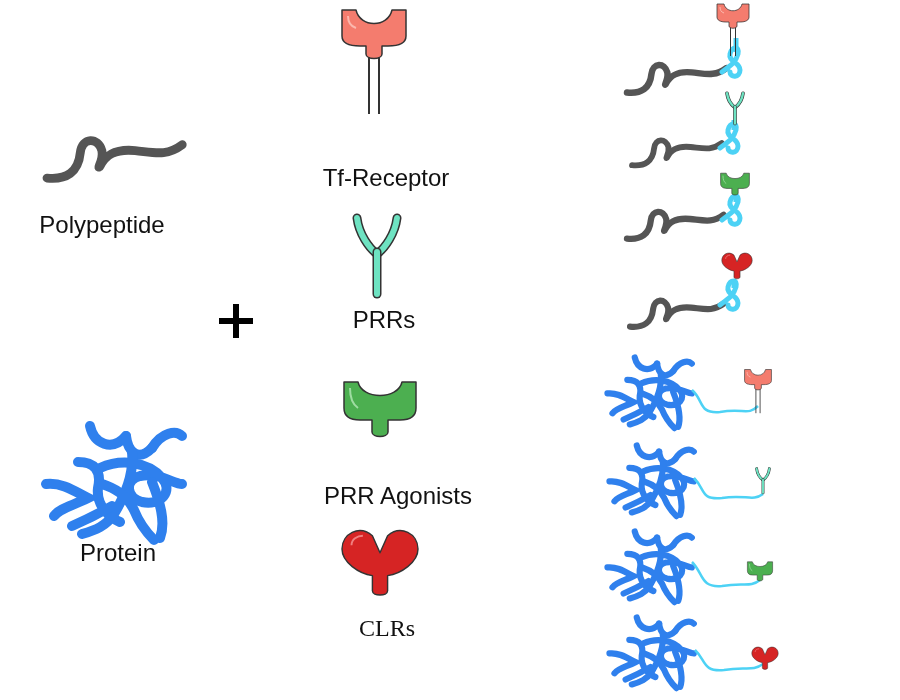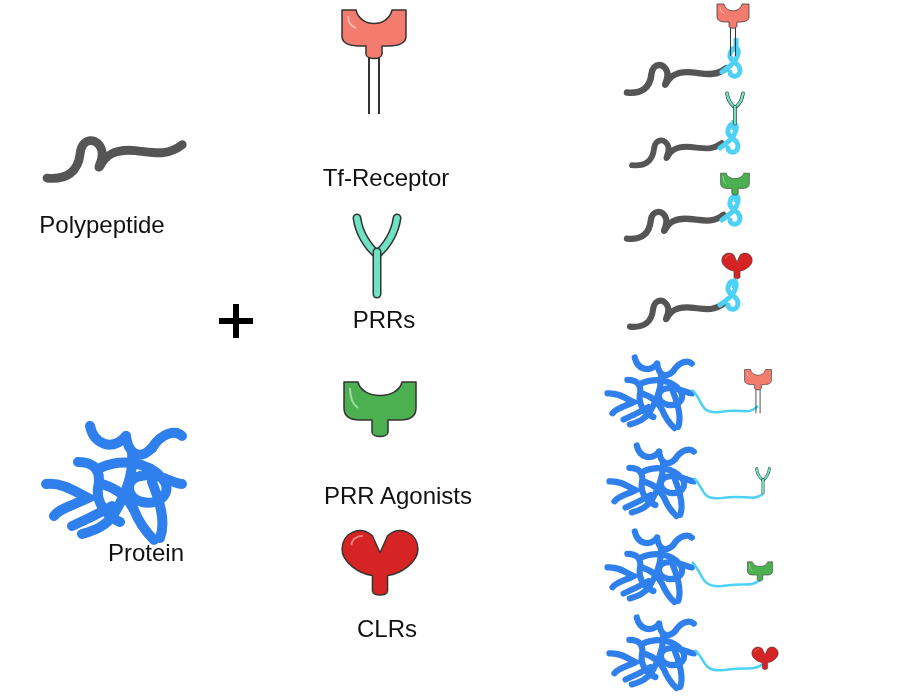--- a/index.html
+++ b/index.html
@@ -126,17 +126,17 @@
     <use href="#agonist" transform="translate(760,573) scale(0.35)"></use>
   </g>
   <g>
     <use href="#protein" transform="translate(607,615) scale(0.62)"></use>
     <path d="M695,650 C706,660 702,672 724,670 C746,666 752,672 763,664" fill="none" stroke="#4dd2f5" stroke-width="2.5"></path>
     <use href="#clr" transform="translate(765,660) scale(0.33)"></use>
   </g>
 </svg>
 
 <div class="label" style="left:102px; top:211px;">Polypeptide</div>
-<div class="label" style="left:118px; top:539px;margin-left:28px;">Protein</div>
+<div class="label" style="left:118px; top:539px;">Protein</div>
 <div class="label" style="left:386px; top:132px;margin-top:32px;">Tf-Receptor</div>
 <div class="label" style="left:384px; top:306px;">PRRs</div>
 <div class="label" style="left:398px; top:454px;margin-top:28px;">PRR Agonists</div>
-<div class="label" style="left:387px; top:615px;">CLRs</div>
+<div class="label" style="left:387px; top:615px;font-family:Liberation Serif, serif;">CLRs</div>
 
 </body></html>

